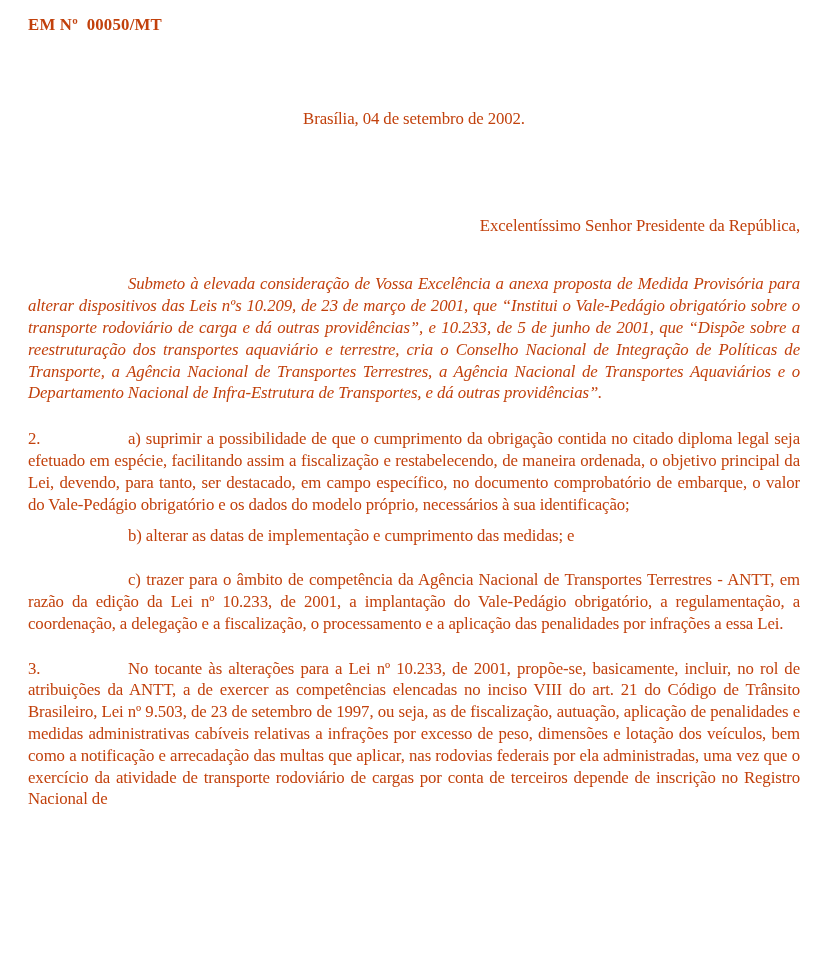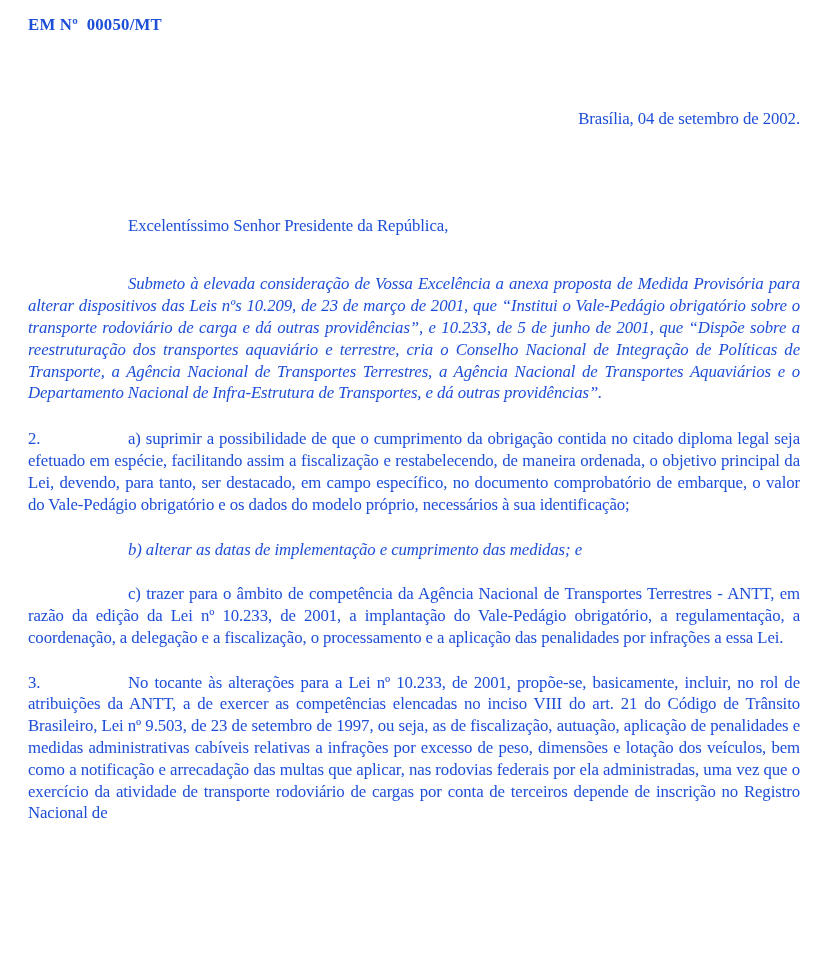--- a/index.html
+++ b/index.html
@@ -7,55 +7,56 @@
     padding: 0;
     background: #ffffff;
   }
   .page {
     position: relative;
     width: 826px;
     height: 969px;
     box-sizing: border-box;
     padding: 14px 26px 0 28px;
     background: #ffffff;
-    color: #1d4ed8;
+    color: #c2410c;
     font-family: "Liberation Serif", "DejaVu Serif", serif;
     font-size: 16.8px;
     line-height: 21.8px;
     letter-spacing: -0.1px;
     overflow: hidden;
   }
   .doc-ref {
     font-weight: 700;
     white-space: pre-wrap;
     letter-spacing: 0.2px;
   }
   .date-line {
     margin-top: 72px;
-    text-align: right;
+    text-align: center;
   }
   .salutation {
     margin-top: 85px;
     text-indent: 100px;
+    text-align: right;
   }
   .para {
     position: relative;
     text-align: justify;
     text-indent: 100px;
   }
   .para-num {
     position: absolute;
     left: 0;
     top: 0;
     text-indent: 0;
   }
   .mt-p1 { margin-top: 37px; font-style: italic; }
   .mt-p2 { margin-top: 24px; }
   .mt-pa { margin-top: 22px; }
-  .mt-pb { margin-top: 24px; font-style: italic; }
+  .mt-pb { margin-top: 10px; }
   .mt-pc { margin-top: 22px; }
   .mt-p3 { margin-top: 23px; }
 </style>
 </head>
 <body>
 
 <div class="page">
 
   <div class="doc-ref">EM Nº  00050/MT</div>
 

